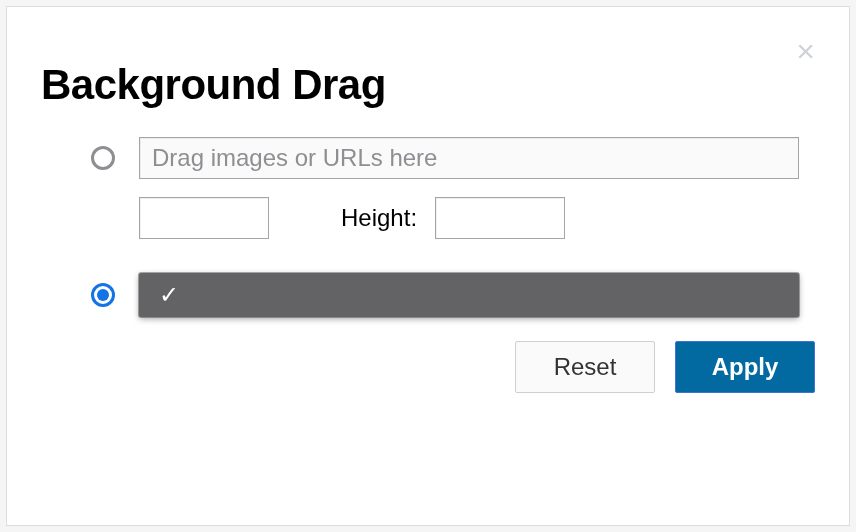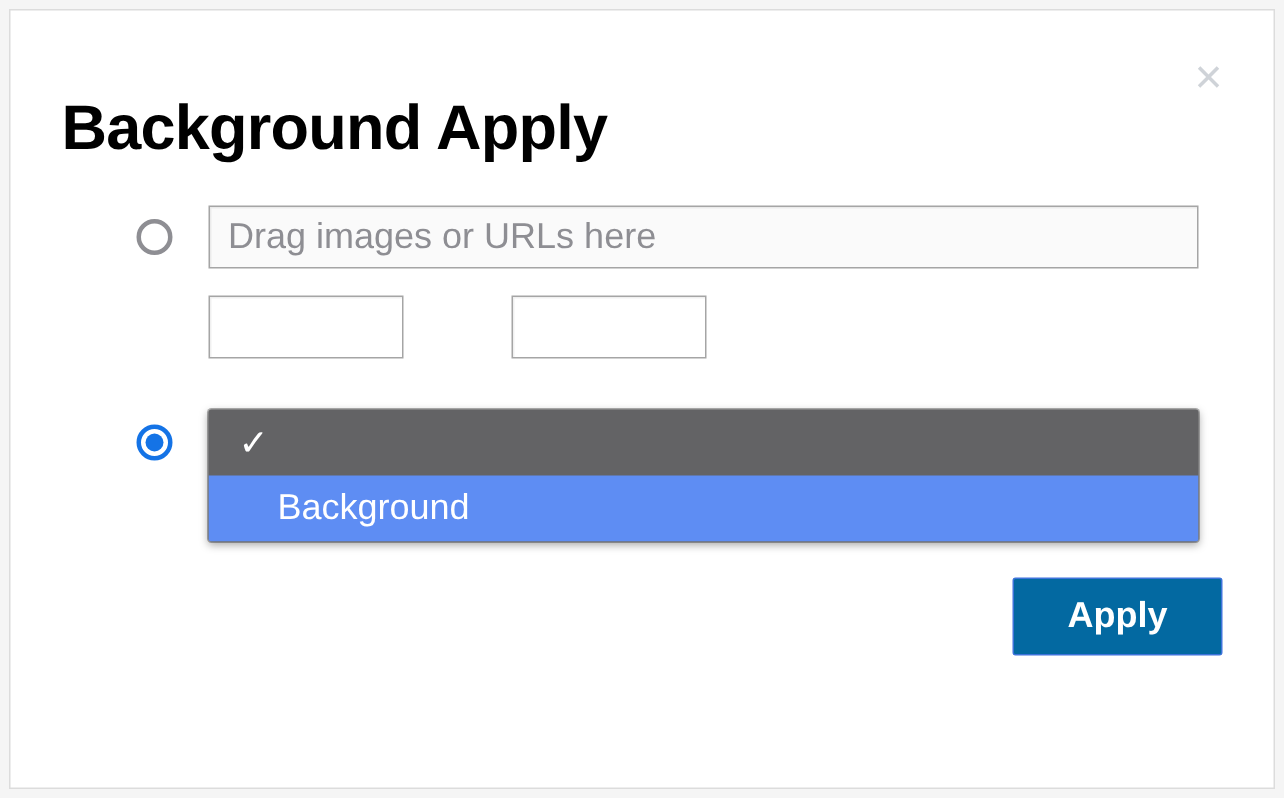--- a/index.html
+++ b/index.html
@@ -167,46 +167,44 @@
       color: #fff;
       font-weight: 600;
     }
   </style>
 </head>
 <body>
 
 <div class="dialog">
   <div class="close-btn">×</div>
 
-  <h1 class="title">Background Apply</h1>
+  <h1 class="title">Background Drag</h1>
 
   <div class="row">
     <div class="radio"></div>
     <div class="dropzone">
       <span>Drag images or URLs here</span>
     </div>
   </div>
 
   <div class="dim-row">
     <input class="dim-input" type="text" value="" style="">
     <span class="dim-gap"></span>
+    <span class="dim-label">Height:</span>
     <input class="dim-input" type="text" value="" style="">
   </div>
 
   <div class="select-row">
     <div class="select-radio-col">
       <div class="radio selected"></div>
     </div>
     <div class="dropdown">
       <div class="dropdown-item">
         <span class="check">✓</span>
       </div>
-      <div class="dropdown-item highlight">
-        <span class="indent-noncheck"></span>
-        <span>Background</span>
-      </div>
     </div>
   </div>
 
   <div class="button-row">
+    <div class="btn">Reset</div>
     <div class="btn primary">Apply</div>
   </div>
 </div>
 
 </body></html>

